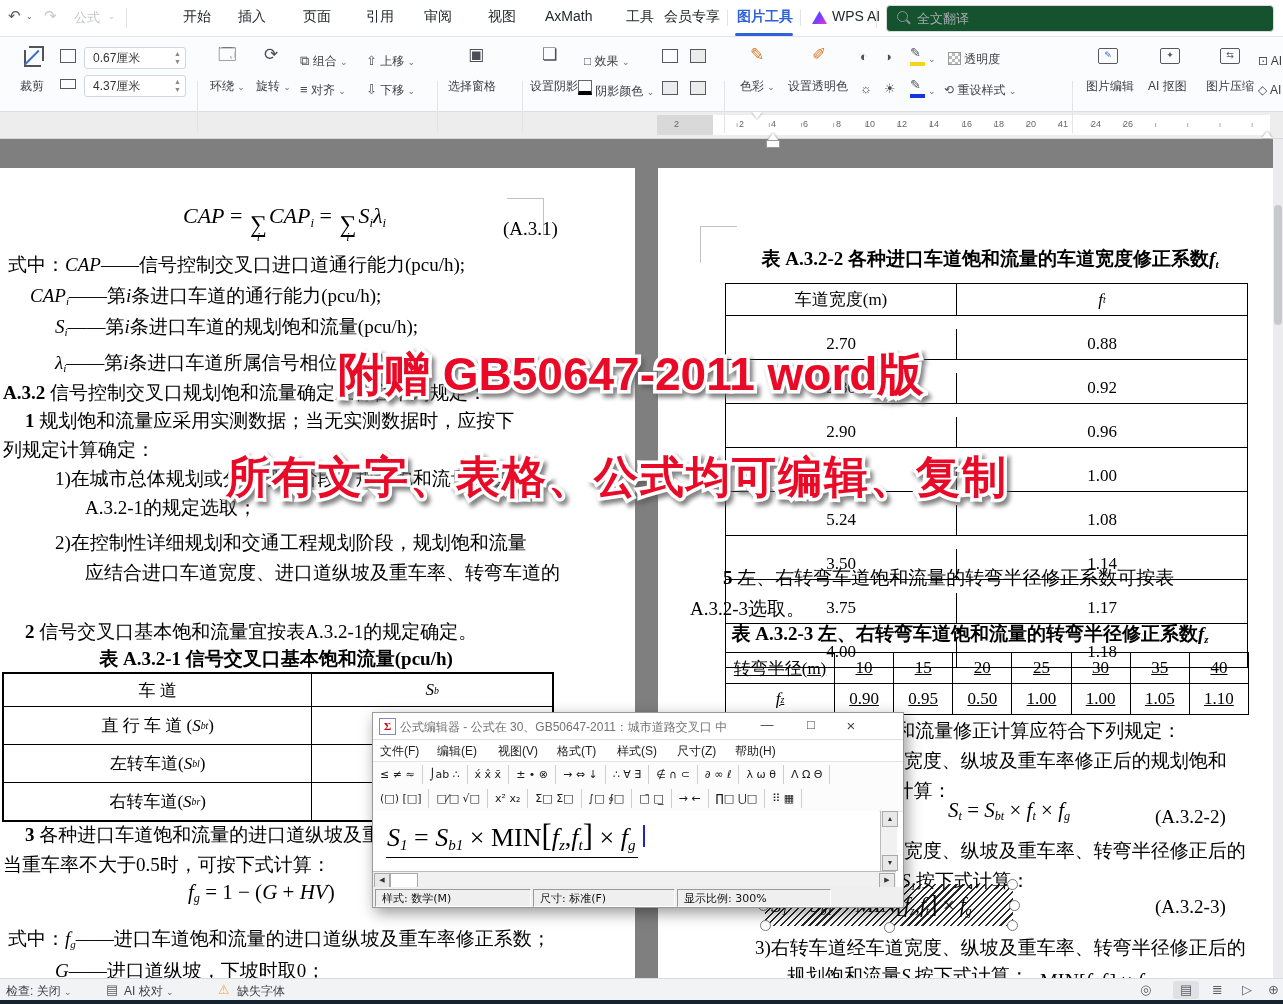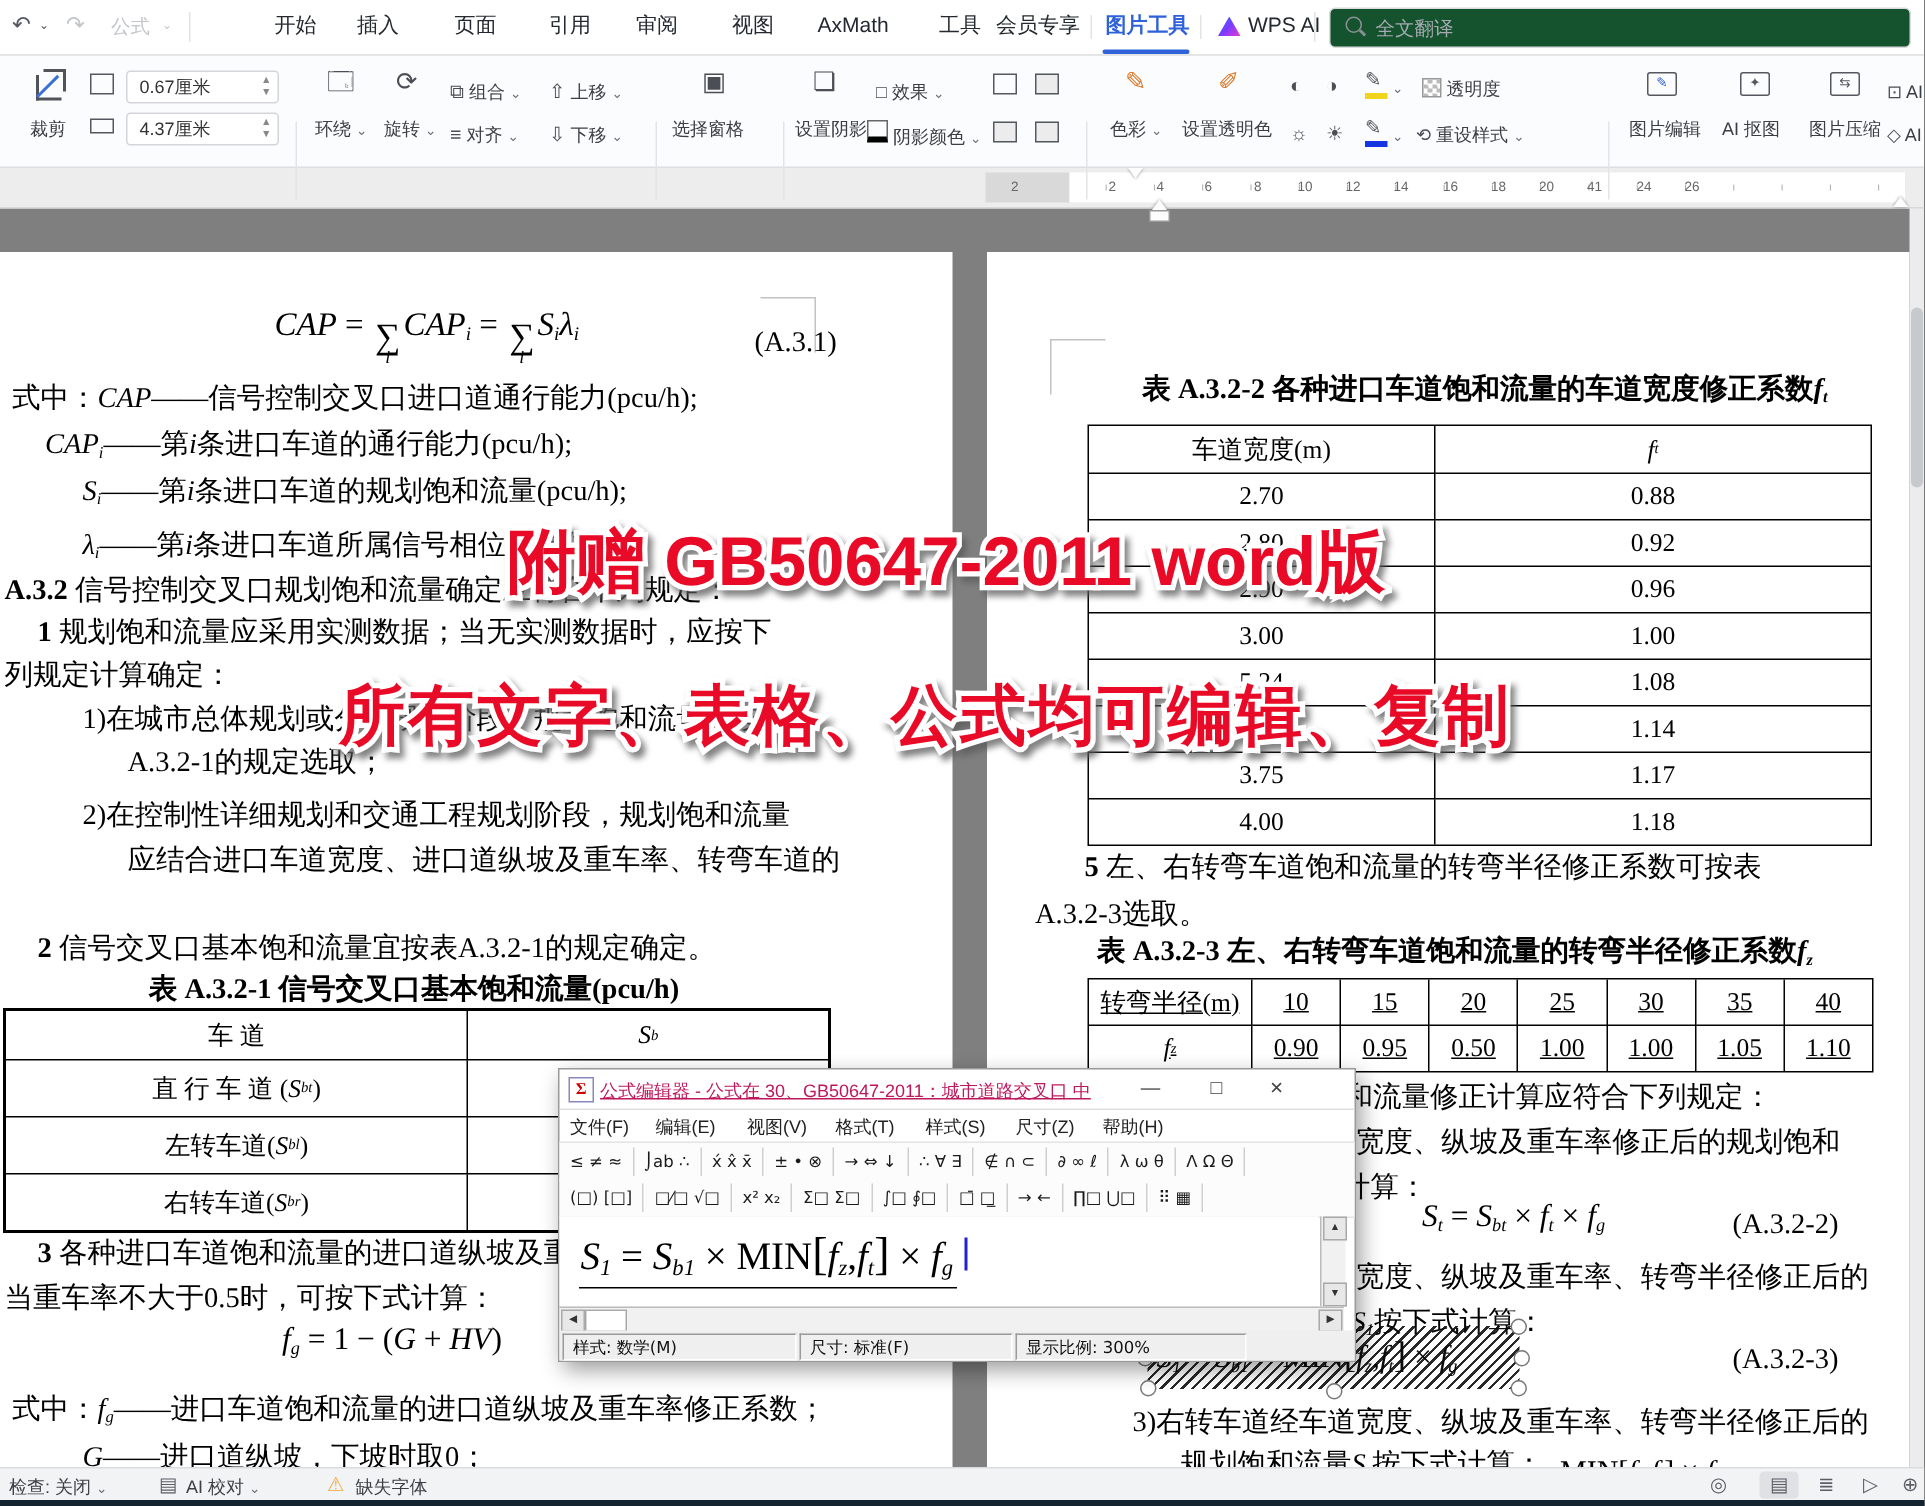--- a/index.html
+++ b/index.html
@@ -68,21 +68,21 @@
   .tr{display:flex;}
   .td{border-right:1px solid #000;border-bottom:1px solid #000;display:flex;align-items:center;justify-content:center;
       font-size:17px;color:#000;font-family:"Liberation Serif","DejaVu Serif",serif;}
   .tr .td:last-child{border-right:none;}
   .tbl .tr:last-child .td{border-bottom:none;}
   #t1{left:2px;top:534px;width:548px;}   
   #t1 .c1{width:308px;} #t1 .c2{width:240px;}
   #t1 .h .td{height:32px;} #t1 .b .td{height:37px;}
   #t2{left:725px;top:145px;width:521px;border-width:1px;}
   #t2 .c1{width:230px;} #t2 .c2{width:290px;}
-  #t2 .h .td{height:31px;} #t2 .b .td{height:30px;}
+  #t2 .h .td{height:31px;} #t2 .b .td{height:30px;margin-top:13px;}
   #t3{left:725px;top:514px;width:522px;border-width:1px;text-decoration:underline;}
   #t3 .c0{width:109px;} #t3 .cc{width:58.7px;}
   #t3 .td{height:30px;}
   
   .wm{position:absolute;z-index:20;color:#e80a26;font-weight:700;white-space:nowrap;
       font-family:"Liberation Sans","DejaVu Sans",sans-serif;
       -webkit-text-stroke:7px #fff;paint-order:stroke fill;
       filter:drop-shadow(3px 4px 2px rgba(90,90,90,.75));}
   
   #seleq{position:absolute;left:765px;top:746px;width:248px;height:42px;z-index:5;}
@@ -91,21 +91,21 @@
   .hdl{position:absolute;width:9px;height:9px;border:1px solid #777;border-radius:50%;background:#fff;z-index:6;}
   
   #vscroll{position:absolute;left:1273px;top:138px;width:10px;height:862px;background:#ececee;z-index:30;}
   #vscroll .thumb{position:absolute;left:1px;top:67px;width:8px;height:120px;background:#c7cacd;border-radius:4px;}
   
   #dlg{position:absolute;left:372px;top:712px;width:530px;height:194px;background:#fff;border:1px solid #9a9a9a;
        box-shadow:3px 5px 14px rgba(0,0,0,.4);z-index:30;font-family:"Liberation Sans","DejaVu Sans",sans-serif;}
   #dlg .tbar{position:absolute;left:0;top:0;width:100%;height:26px;border-bottom:1px solid #e0e0e0;}
   #dlg .dico{position:absolute;left:6px;top:5px;width:15px;height:15px;border:1px solid #8888c0;font-size:11px;font-weight:700;
        color:#c00;text-align:center;line-height:14px;font-family:"Liberation Serif",serif;}
-  #dlg .dtitle{position:absolute;left:27px;top:6px;font-size:12px;color:#be185d;white-space:nowrap;text-decoration:underline;}
+  #dlg .dtitle{position:absolute;left:27px;top:6px;font-size:12px;color:#737373;white-space:nowrap;}
   #dlg .wbtn{position:absolute;top:4px;font-size:13px;color:#444;width:20px;text-align:center;}
   #dlg .mbar{position:absolute;left:0;top:27px;width:100%;height:21px;}
   #dlg .mitem{position:absolute;top:3px;font-size:12px;color:#222;}
   #dlg .tbrow{position:absolute;left:0;width:100%;height:25px;background:#fcfcfc;display:flex;align-items:center;border-bottom:1px solid #e4e4e4;}
   #dlg .tb1{top:48px;border-top:1px solid #e4e4e4;}
   #dlg .tb2{top:73px;}
   #dlg .cell{height:19px;padding:0 7px;border-right:1px solid #cfcfcf;font-size:11px;color:#1a1a1a;display:flex;align-items:center;white-space:nowrap;font-family:"DejaVu Sans",sans-serif;}
   #dlg .farea{position:absolute;left:0;top:98px;width:506px;height:60px;background:#fff;overflow:hidden;}
   #dlg .formula{position:absolute;left:13px;top:8px;font-size:26px;font-family:"Liberation Serif","DejaVu Serif",serif;
        border-bottom:1.4px solid #000;padding:0 3px 3px 1px;white-space:nowrap;}

